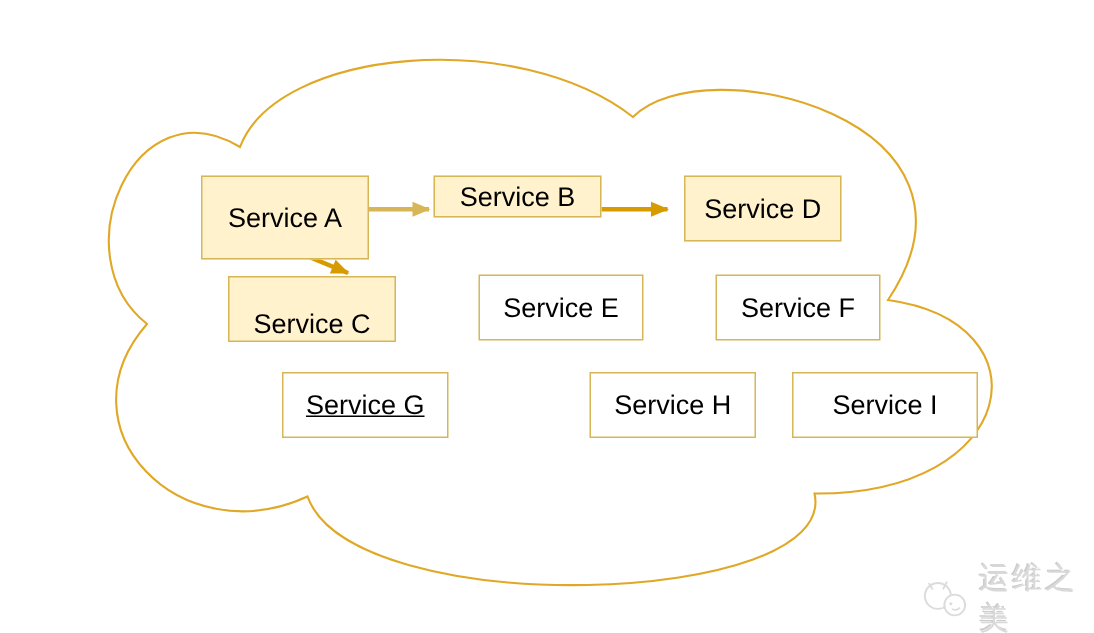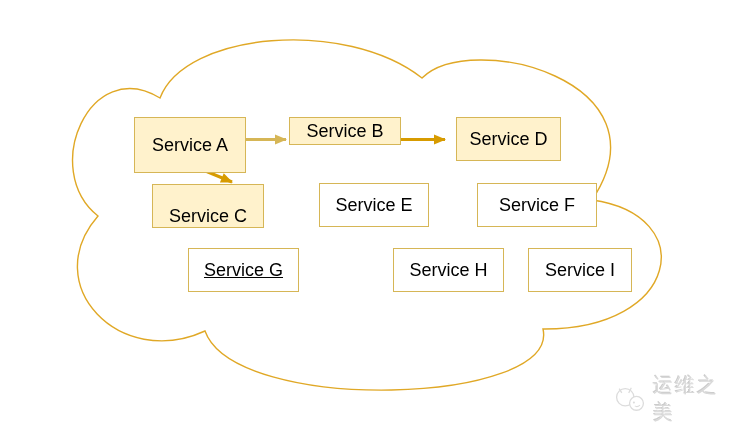--- a/index.html
+++ b/index.html
@@ -81,31 +81,31 @@
   <div class="node filled" style="left:456px; top:117px; width:105px; height:44px;">
     <span>Service D</span>
   </div>
 
   <div class="node filled" style="left:152px; top:184px; width:112px; height:44px;align-items:flex-end;">
     <span>Service C</span>
   </div>
   <div class="node plain" style="left:319px; top:183px; width:110px; height:44px;">
     <span>Service E</span>
   </div>
-  <div class="node plain" style="left:477px; top:183px; width:120px; height:44px;">
+  <div class="node plain" style="left:477px; top:183px; width:110px; height:44px;">
     <span>Service F</span>
   </div>
 
   <div class="node plain" style="left:188px; top:248px; width:111px; height:44px;text-decoration:underline;">
     <span>Service G</span>
   </div>
   <div class="node plain" style="left:357px; top:248px; width:111px; height:44px;margin-left:36px;">
     <span>Service H</span>
   </div>
-  <div class="node plain" style="left:528px; top:248px; width:104px; height:44px;">
+  <div class="node plain" style="left:528px; top:248px; width:124px; height:44px;">
     <span>Service I</span>
   </div>
 
   <div class="watermark">
     <svg width="38" height="36" viewBox="0 0 38 36">
       <path d="M 6,6 L 9,11 M 20,5 L 17,11" stroke="#dcdcdc" stroke-width="1.5" fill="none"></path>
       <circle cx="13" cy="16" r="10" fill="none" stroke="#dcdcdc" stroke-width="1.5"></circle>
       <circle cx="26" cy="23" r="8" fill="#ffffff" stroke="#dcdcdc" stroke-width="1.5"></circle>
       <circle cx="23" cy="22" r="1.2" fill="#dcdcdc"></circle>
       <path d="M 24,26 Q 27,28 30,25" stroke="#dcdcdc" stroke-width="1.2" fill="none"></path>

